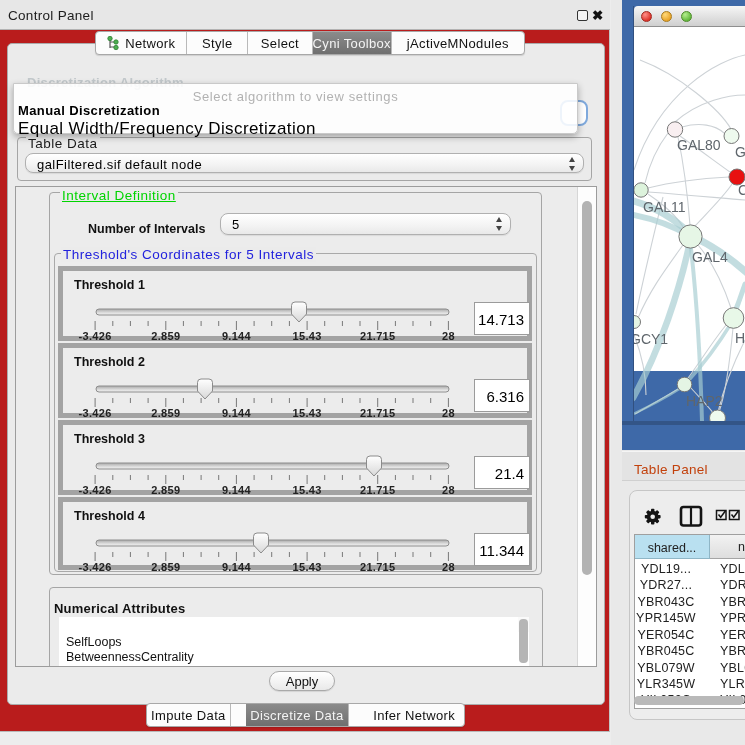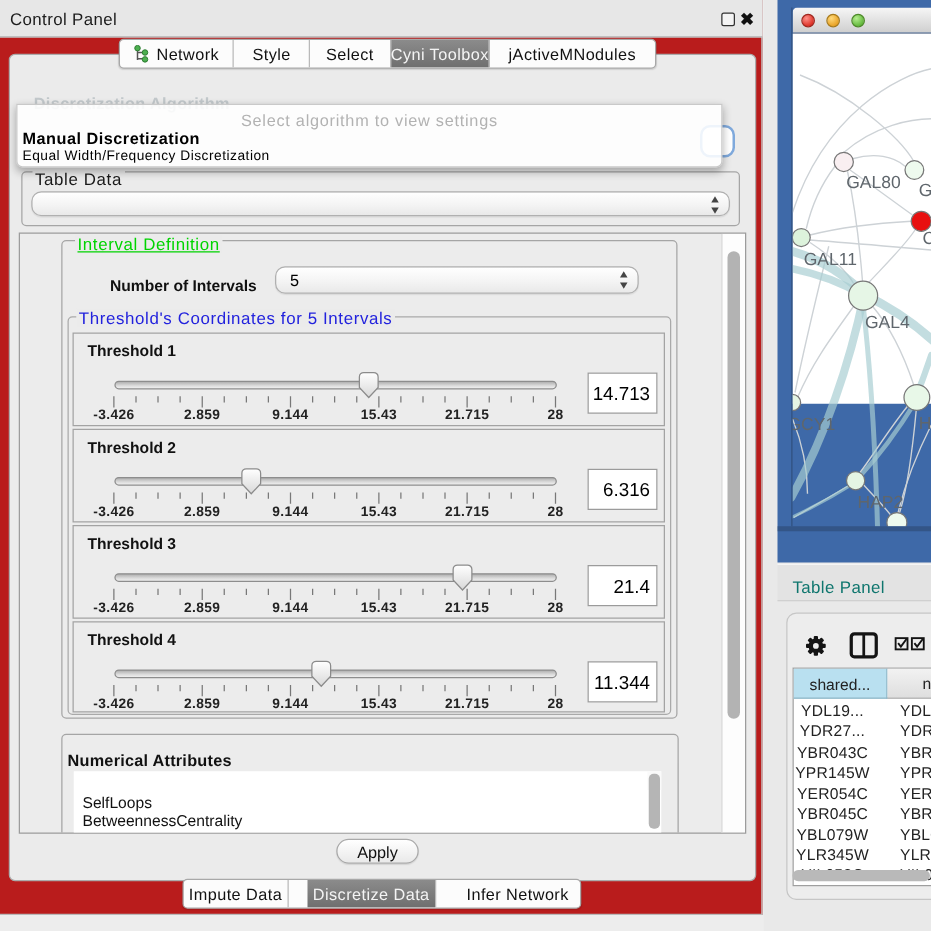--- a/index.html
+++ b/index.html
@@ -44,21 +44,21 @@
 
 
 #idgroup { left:33px; top:5px; width:493px; height:383px; }
 #idgroup > .gtitle { left:10px; color:#00d400;text-decoration:underline; }
 #nilabel { position:absolute; left:38px; top:29px; font-size:12.5px; font-weight:bold; color:#111; }
 #nicombo { left:170px; top:20px; width:291px; height:22px; }
 #tcgroup { left:4px; top:60px; width:483px; height:319px; border-color:#a9a9a9; }
 #tcgroup > .gtitle { left:6px; color:#2222dd; }
 
 
-.tbox { position:absolute; left:3px; width:474px; height:75px; border:1px solid #a3a3a3; background:#ececec; }
+.tbox { position:absolute; left:3px; width:474px; height:75px; border:5px solid #a3a3a3; background:#ececec; }
 .tbox .tl { position:absolute; left:11px; top:7px; font-size:12.5px; font-weight:bold; color:#111; }
 .tbox svg.sl { position:absolute; left:0; top:0; }
 .vbox { position:absolute; left:411px; top:31px; width:56px; height:33px; border:1px solid #9b9b9b; background:#fff; font-size:15px; color:#000; text-align:right; padding:8px 5px 0 0; }
 
 
 #atgroup { left:33px; top:400px; width:494px; height:120px; }
 #atgroup > .gtitle { left:8px; color:#2222dd; }
 #numattr { position:absolute; left:4px; top:13px; font-size:13px; letter-spacing:0.2px; font-weight:bold; color:#111; }
 #attrlist { position:absolute; left:9px; top:29px; width:470px; height:80px; background:#fff; font-size:12.5px; color:#111; padding-top:18px; }
 #attrlist > div { height:15.4px; padding-left:7px; }
@@ -66,36 +66,36 @@
 #althumb { position:absolute; left:1px; top:2px; width:9px; height:44px; background:#b5b5b5; border-radius:4px; }
 
 
 #applybtn { position:absolute; left:269px; top:671px; width:66px; height:20px; border:1px solid #a9a9a9; border-radius:10px; background:linear-gradient(180deg,#ffffff,#e9e9e9); font-size:13px; color:#111; text-align:center; padding-top:2px; box-shadow:0 1px 1px rgba(0,0,0,0.1); }
 
 
 #popup { position:absolute; left:13px; top:83px; width:565px; height:51px; background:rgba(255,255,255,0.87); border:1px solid #c9c9c9; border-radius:0 0 5px 5px; box-shadow:0 3px 7px rgba(0,0,0,0.3); z-index:30; }
 #ghostlbl { position:absolute; left:27px; top:75px; font-size:13px; font-weight:bold; letter-spacing:0.3px; color:#c2c8cb; z-index:2; }
 #popup .hint { position:absolute; left:0; right:0; top:5px; text-align:center; font-size:13px; letter-spacing:0.6px; color:#b2b2b2; }
 #popup .it1 { position:absolute; left:4px; top:19px; font-size:13px; letter-spacing:0.4px; font-weight:bold; color:#000; }
-#popup .it2 { position:absolute; left:4px; top:35px; font-size:11px; letter-spacing:0.4px; color:#000; }
+#popup .it2 { position:absolute; left:4px; top:35px; font-size:17px; letter-spacing:0.4px; color:#000; }
 #hiddencombo { position:absolute; left:560px; top:100px; width:28px; height:26px; border:2.5px solid #7fa9dc; border-radius:8px; background:#fff; z-index:5; }
 
 
 #divarrow { position:absolute; left:612px; top:406px; font-size:7px; color:#8a8a8a; }
 
 
 #rightbg { position:absolute; left:611px; top:0; width:134px; height:745px; background:#e9e9e9; }
 #netframe { position:absolute; left:622px; top:0; width:123px; height:450px; background:#3e69a8; }
 #nettitle { position:absolute; left:634px; top:6px; width:111px; height:21px; background:linear-gradient(180deg,#f6f6f6,#cfcfcf); border-bottom:1px solid #8f8f8f; border-top-left-radius:4px; }
 .tl-btn { position:absolute; top:5px; width:11px; height:11px; border-radius:50%; }
-#netcanvas { position:absolute; left:634px; top:27px; width:111px; height:296px; background:#fff; }
+#netcanvas { position:absolute; left:634px; top:27px; width:111px; height:344px; background:#fff; }
 #netshadow { position:absolute; left:622px; top:421px; width:123px; height:4px; background:#29456b; opacity:0.55; }
 
 #tpbar { position:absolute; left:622px; top:451px; width:123px; height:30px; background:#e3e3e3; border-top:1px solid #f5f5f5; border-bottom:1px solid #d0d0d0; }
-#tpbar .t { position:absolute; left:12px; top:10px; font-size:13.5px; letter-spacing:0.3px; color:#0f766e; }
+#tpbar .t { position:absolute; left:12px; top:10px; font-size:13.5px; letter-spacing:0.3px; color:#c2410c; }
 #tpanel { position:absolute; left:629px; top:490px; width:130px; height:230px; background:#ededed; border:1px solid #c6c6c6; border-radius:8px; }
 #tbl { position:absolute; left:4px; top:43px; width:130px; height:175px; background:#fff; border:1px solid #9f9f9f; }
 #thead1 { position:absolute; left:0px; top:0px; width:75px; height:24px; background:#b9e0f0; border-right:1px solid #8fb6c6; border-bottom:1px solid #8fb6c6; font-size:12.5px; color:#222; text-align:center; padding-top:6px; }
 #thead2 { position:absolute; left:75px; top:0px; width:55px; height:24px; background:linear-gradient(180deg,#f2f2f2,#dedede); border-bottom:1px solid #a5a5a5; font-size:12.5px; color:#222; padding:5px 0 0 28px; }
 .trow { position:absolute; left:0; width:128px; height:17px; font-size:12.5px; color:#222; }
 .trow .c1 { position:absolute; left:-6px; width:74px; text-align:center; letter-spacing:0.2px; }
 .trow .c2 { position:absolute; left:85px; letter-spacing:0.2px; }
 #hsb { position:absolute; left:4px; top:205px; width:110px; height:9px; background:#b9b9b9; border-radius:5px; }
 </style>
 </head>
@@ -122,20 +122,21 @@
       <div class="seg" style="width:61px;">Style</div>
       <div class="seg" style="width:65px;">Select</div>
       <div class="seg sel" style="width:79px;">Cyni Toolbox</div>
       <div class="seg" style="width:133px;">jActiveMNodules</div>
     </div>
 
     <div class="group" id="tdgroup">
         <div class="gtitle" style="top:-2px;">Table Data</div>
       </div>
     <div class="combo" id="gfcombo" style="left:25px; top:153px; width:559px;">
+      <div class="txt">galFiltered.sif default node</div>
       <div class="arr">
           <svg width="8" height="16">
             <path d="M4 1 L7 6 L1 6 Z" fill="#444"></path>
             <path d="M4 15 L7 10 L1 10 Z" fill="#444"></path>
           </svg>
         </div>
     </div>
 
     <div id="scrollpane">
       <div class="group" id="idgroup">

